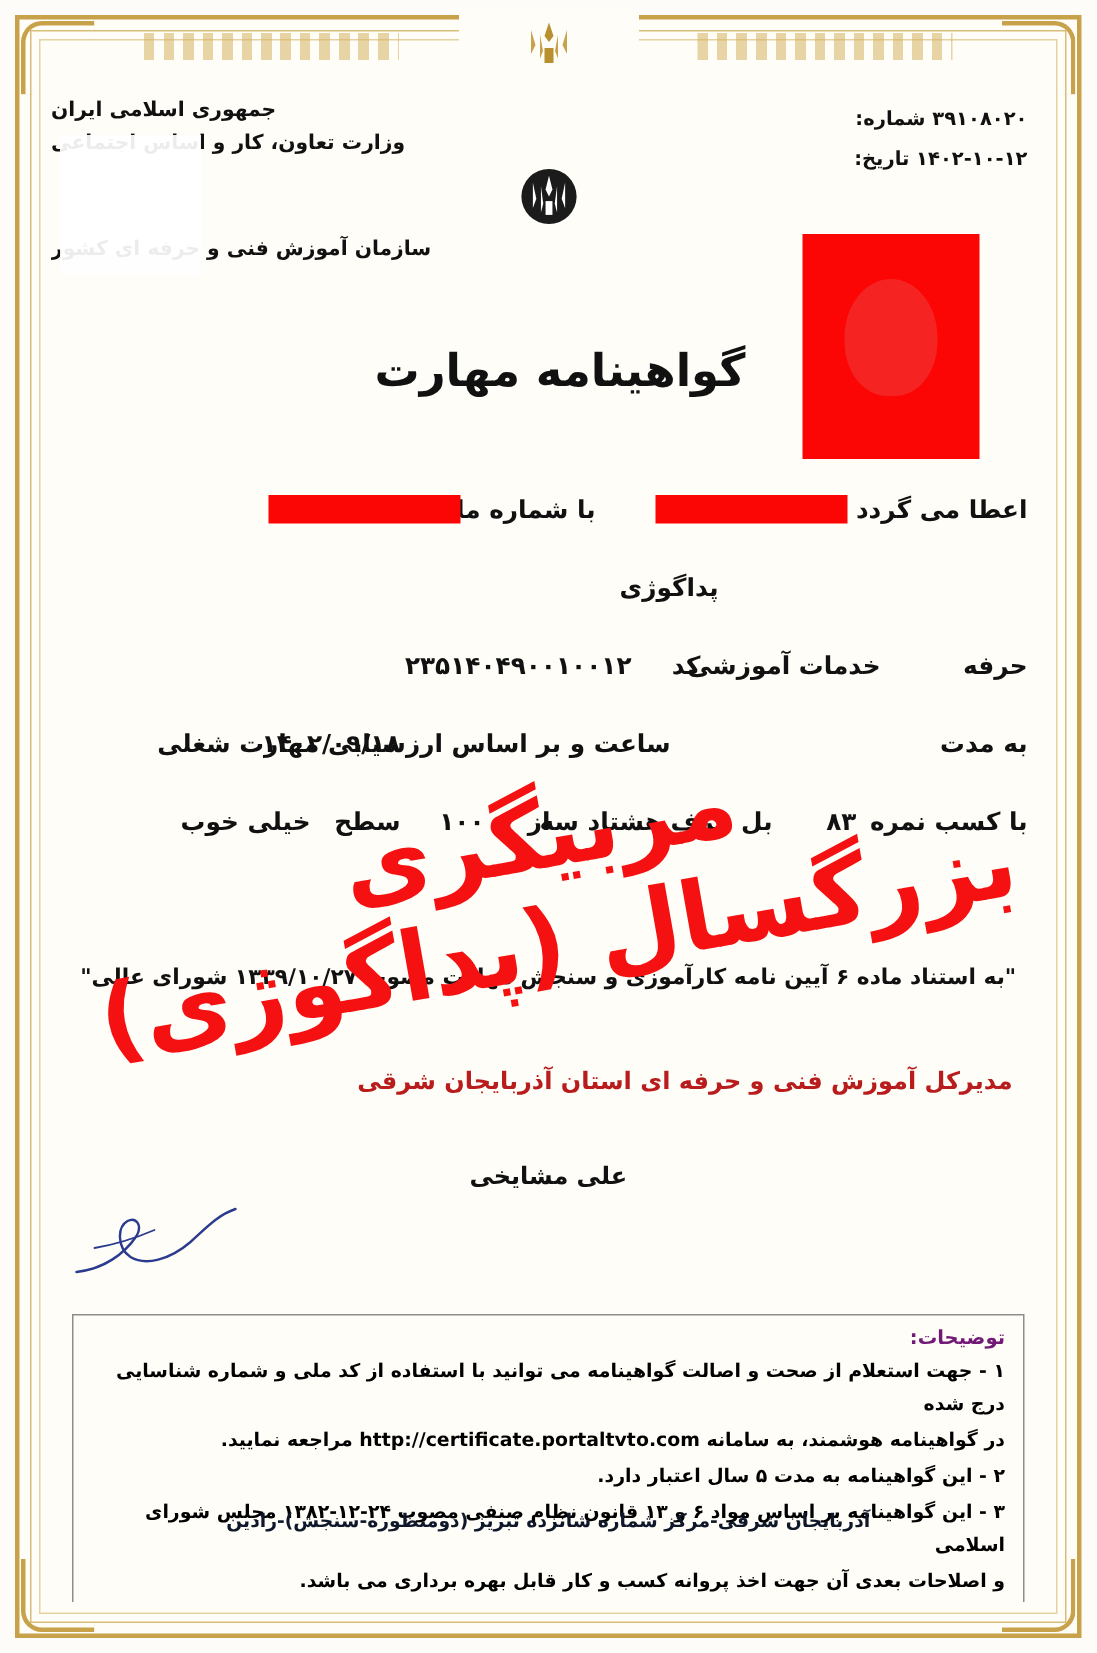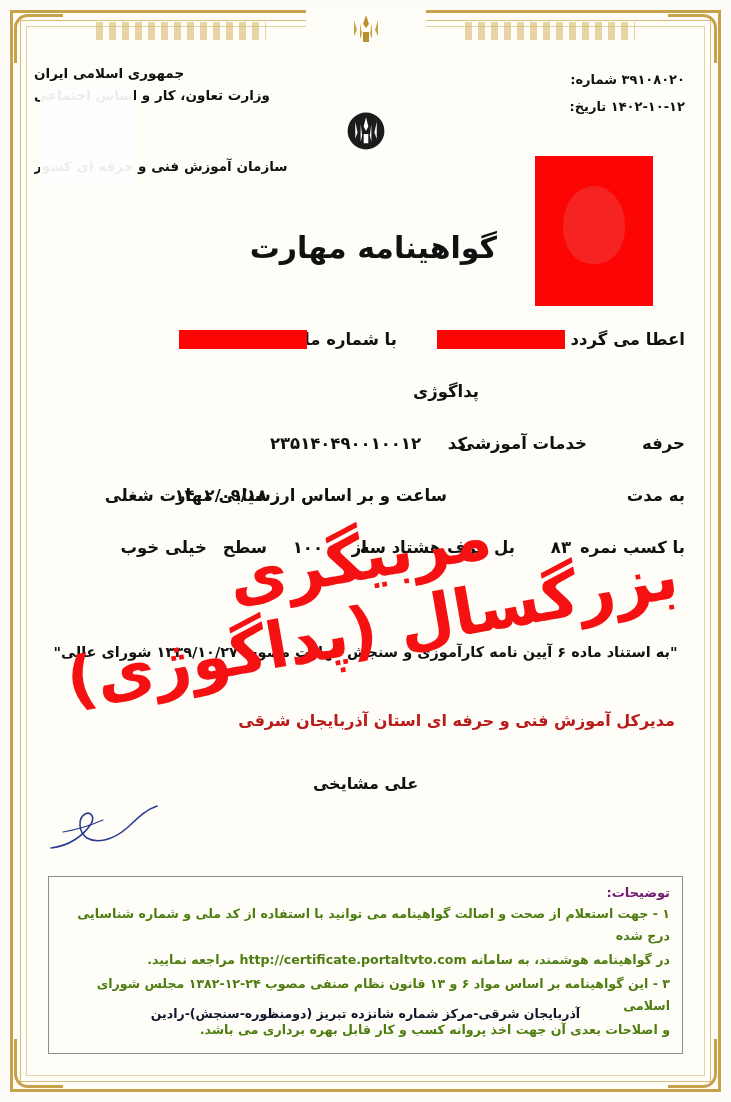--- a/index.html
+++ b/index.html
@@ -266,21 +266,21 @@
   .notes-title {
     font-size: 13px;
     font-weight: bold;
     color: #701a75;
     margin-bottom: 3px;
   }
   .notes p {
     margin: 2px 0;
     font-size: 12.6px;
     line-height: 1.75;
-    color: #4d7c0f;
+    color: #000000;
     font-weight: bold;
   }
   .notes .url { letter-spacing: 0; }
 
   .footer {
     position: absolute;
     left: 0; right: 0;
     top: 972px;
     text-align: center;
     font-size: 12.5px;
@@ -413,20 +413,21 @@
 
     <svg class="signature" viewBox="0 0 120 56" aria-hidden="true">
       <path d="M4 46 C22 44 36 34 44 22 C48 15 44 9 38 12 C31 16 31 30 40 36 C50 42 66 38 80 26 C90 17 98 8 110 4" fill="none" stroke="#2b3b8f" stroke-width="1.6" stroke-linecap="round"></path>
       <path d="M16 30 C28 28 42 24 56 18" fill="none" stroke="#2b3b8f" stroke-width="1.2" stroke-linecap="round"></path>
     </svg>
 
     <div class="notes">
       <div class="notes-title">توضیحات:</div>
       <p>۱ - جهت استعلام از صحت و اصالت گواهینامه می توانید با استفاده از کد ملی و شماره شناسایی درج شده</p>
       <p class="url">در گواهینامه هوشمند، به سامانه http://certificate.portaltvto.com مراجعه نمایید.</p>
+      <p>۲ - این گواهینامه به مدت ۵ سال اعتبار دارد.</p>
       <p>۳ - این گواهینامه بر اساس مواد ۶ و ۱۳ قانون نظام صنفی مصوب ۲۴-۱۲-۱۳۸۲ مجلس شورای اسلامی</p>
       <p>و اصلاحات بعدی آن جهت اخذ پروانه کسب و کار قابل بهره برداری می باشد.</p>
     </div>
 
     <div class="footer">آذربایجان شرقی-مرکز شماره شانزده تبریز (دومنظوره-سنجش)-رادین</div>
 
     <div class="stamp">
       <span class="l1">مربیگری</span>
       <span class="l2">بزرگسال (پداگوژی)</span>
     </div>

